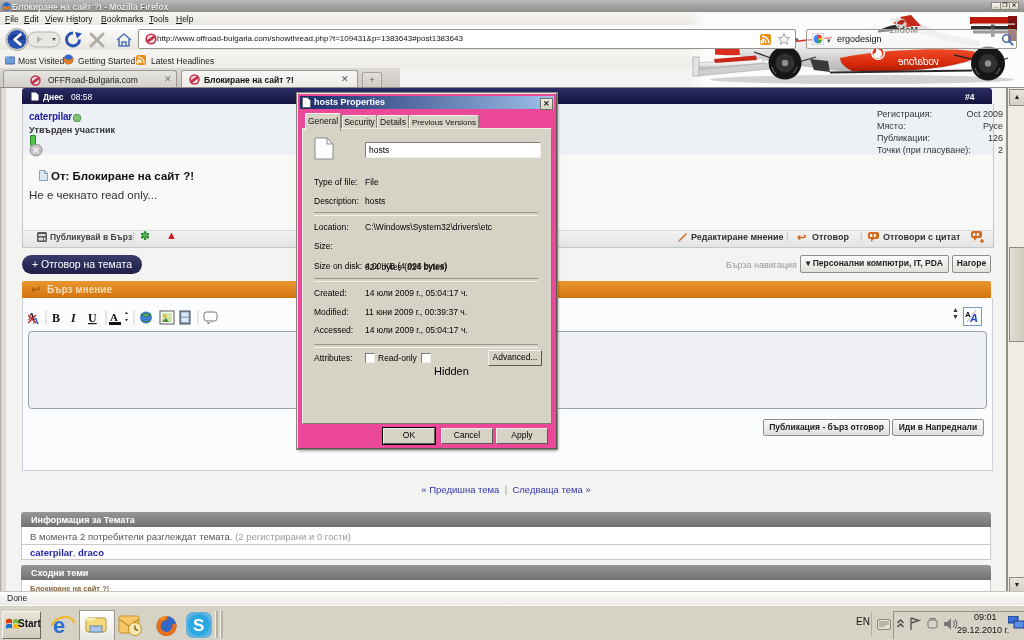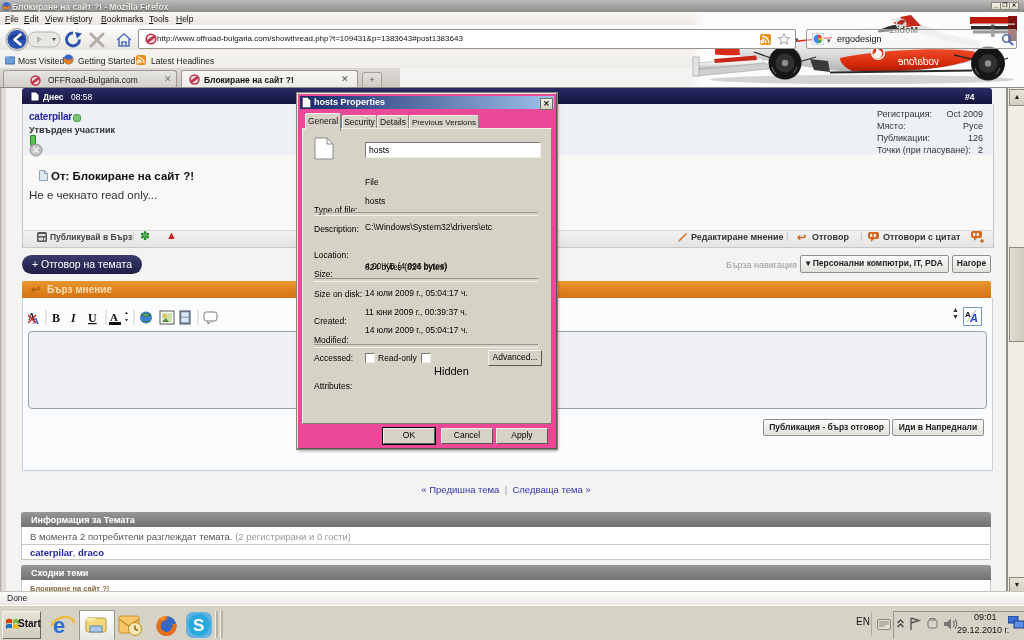--- a/index.html
+++ b/index.html
@@ -27,21 +27,21 @@
 #rborder{left:1006px;top:88px;width:2px;height:503px;background:#93908a;}
 .sbtn{left:1009px;width:14px;height:15px;background:linear-gradient(#e8e4d8,#d2cec0);border:1px solid #8e8b80;
  font-size:7px;text-align:center;line-height:14px;color:#222;}
 #sthumb{left:1009px;top:247px;width:14px;height:93px;background:linear-gradient(90deg,#e2ded2,#cfcbbd);border:1px solid #8e8b80;}
 #postnavy{left:22px;top:88px;width:970px;height:16px;background:linear-gradient(#2b2b66,#15153f);border-radius:3px 3px 0 0;}
 #userstrip{left:22px;top:104px;width:970px;height:51px;background:#edf1f6;border-left:1px solid #c6c6c6;border-right:1px solid #c6c6c6;}
 #postbody{left:22px;top:155px;width:970px;height:75px;background:#f8f8f7;border-left:1px solid #c6c6c6;border-right:1px solid #c6c6c6;}
 #postfoot{left:22px;top:230px;width:970px;height:16px;background:linear-gradient(#f1f1f1,#e4e4e4);border:1px solid #c6c6c6;border-top:1px solid #d9d9d9;}
 .navy-txt{color:#fff;font-size:8.5px;font-weight:bold;}
 .stat-lbl{position:absolute;left:877px;font-size:9px;color:#333;}
-.stat-val{position:absolute;right:41px;font-size:9px;color:#333;text-align:right;}
+.stat-val{position:absolute;right:21px;font-size:9px;color:#333;text-align:right;}
 
 #replypill{left:22px;top:255px;width:120px;height:19px;background:linear-gradient(#3a3a6e,#1f1f46);border-radius:10px;
  color:#fff;font-size:10.5px;text-align:center;line-height:19px;}
 #orangebar{left:22px;top:281px;width:969px;height:17px;background:linear-gradient(#e9962f,#d4740f);border-radius:2px 2px 0 0;}
 #qrpanel{left:22px;top:298px;width:969px;height:172px;background:#fbfcfe;border:1px solid #c9d0da;border-top:none;}
 #qrtext{left:28px;top:331px;width:959px;height:78px;background:#eef0f3;border:1px solid #98a0ac;border-radius:4px;box-sizing:border-box;}
 .graybtn{position:absolute;height:16px;background:linear-gradient(#fbfbfa,#e2e0dc);border:1px solid #908e8a;border-radius:2px;
  font-size:8.5px;font-weight:bold;color:#222;text-align:center;}
 
 .graybar{position:absolute;left:21px;width:970px;height:15px;background:linear-gradient(#979797,#717171);border-radius:3px 3px 0 0;
@@ -51,21 +51,21 @@
 #taskbar{left:0;top:605px;width:1024px;height:35px;background:#d6d2c5;border-top:1px solid #fbfaf7;box-sizing:border-box;}
 
 #dialog{left:297px;top:93px;width:258px;height:354px;background:#ec4899;
  border-top:1px solid #e8e5dc;border-left:1px solid #e8e5dc;border-right:1px solid #5a5851;border-bottom:1px solid #5a5851;
  box-shadow:0 0 0 1px #878478, 1px 2px 3px rgba(0,0,0,0.35);}
 #dlgtitle{left:2px;top:2px;width:254px;height:13px;background:linear-gradient(90deg,#1b2a6b,#9ec1ea);}
 .dtab{position:absolute;top:21px;height:14px;background:#d6d2c6;border:1px solid #8a887e;border-bottom:none;
  border-top-color:#f5f3ec;border-left-color:#f5f3ec;border-radius:2px 2px 0 0;font-size:8.5px;color:#111;text-align:center;white-space:nowrap;overflow:hidden;}
 #dlgpanel{left:4px;top:34px;width:248px;height:294px;background:#d6d2c6;
  border-top:1px solid #f0eee6;border-left:1px solid #f0eee6;border-right:1px solid #7d7b72;border-bottom:1px solid #7d7b72;}
-.dlbl{position:absolute;left:16px;font-size:8.5px;color:#000;margin-top:28px;}
+.dlbl{position:absolute;left:16px;font-size:8.5px;color:#000;}
 .dval{position:absolute;left:67px;font-size:8.5px;color:#000;white-space:nowrap;}
 .dsep{position:absolute;left:16px;width:224px;height:2px;border-top:1px solid #9a978c;border-bottom:1px solid #f2f0e8;}
 .dbtn{position:absolute;height:14px;background:#d6d2c6;border-top:1px solid #f2f0e8;border-left:1px solid #f2f0e8;
  border-right:1px solid #5c5a52;border-bottom:1px solid #5c5a52;font-size:8.5px;color:#000;text-align:center;line-height:13px;}
 .chk{position:absolute;width:8px;height:8px;background:#fff;border-top:1px solid #7d7b72;border-left:1px solid #7d7b72;
  border-right:1px solid #f0eee6;border-bottom:1px solid #f0eee6;}
 </style></head>
 <body>
 
 <div class="abs" id="titlebar"></div>

